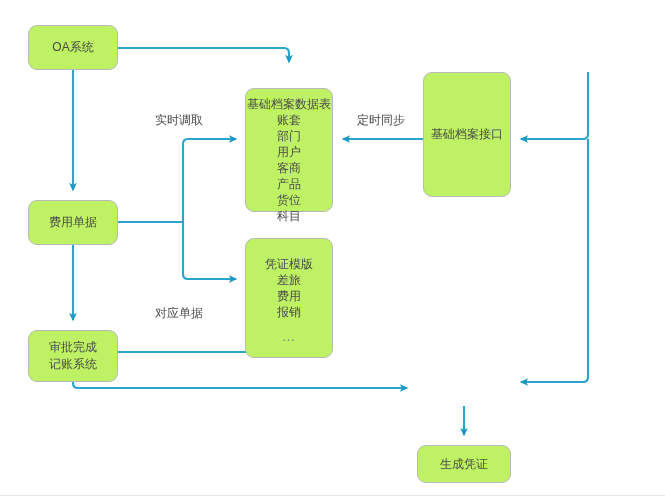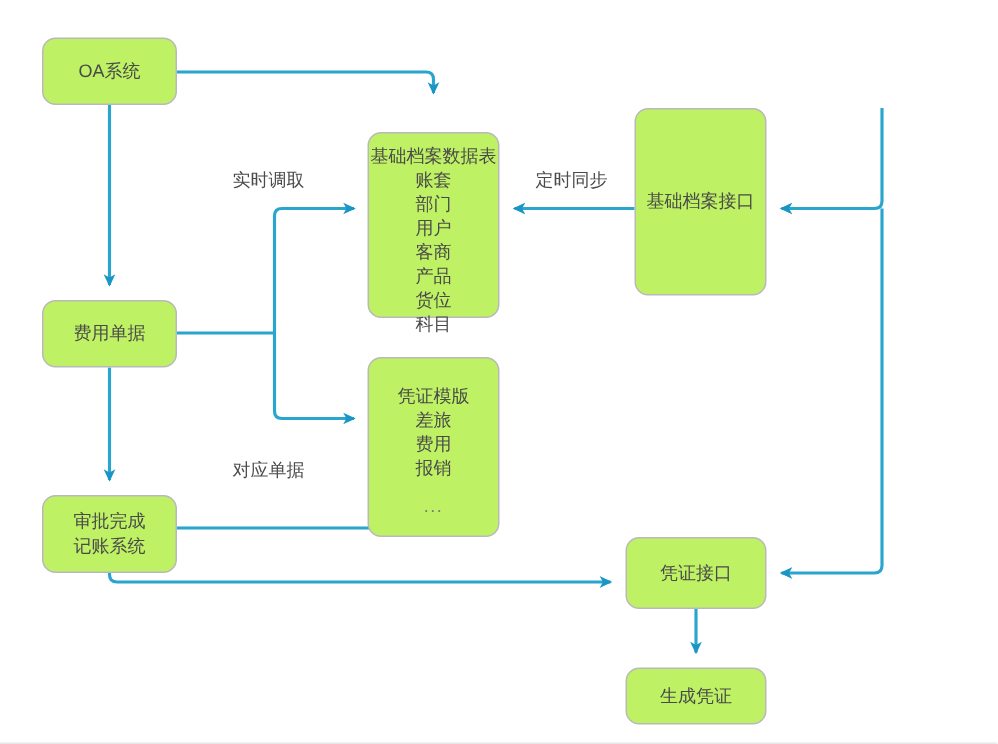--- a/index.html
+++ b/index.html
@@ -141,23 +141,20 @@
     <span class="line">费用</span>
     <span class="line">报销</span>
     <span class="dots">...</span>
   </div>
 
   <div class="node" style="left:423px; top:72px; width:88px; height:125px;">
     <span class="line">基础档案接口</span>
   </div>
 
 
-  <div class="node" style="left:417px; top:358px; width:94px; height:48px;">
-    <span class="line">凭证接口</span>
-  </div>
 
   <div class="node" style="left:417px; top:445px; width:94px; height:38px;">
     <span class="line">生成凭证</span>
   </div>
 
   <div class="edge-label" style="left:155px; top:112px;">实时调取</div>
   <div class="edge-label" style="left:357px; top:112px;">定时同步</div>
   <div class="edge-label" style="left:155px; top:293px;margin-top:12px;">对应单据</div>
 
 </div>

